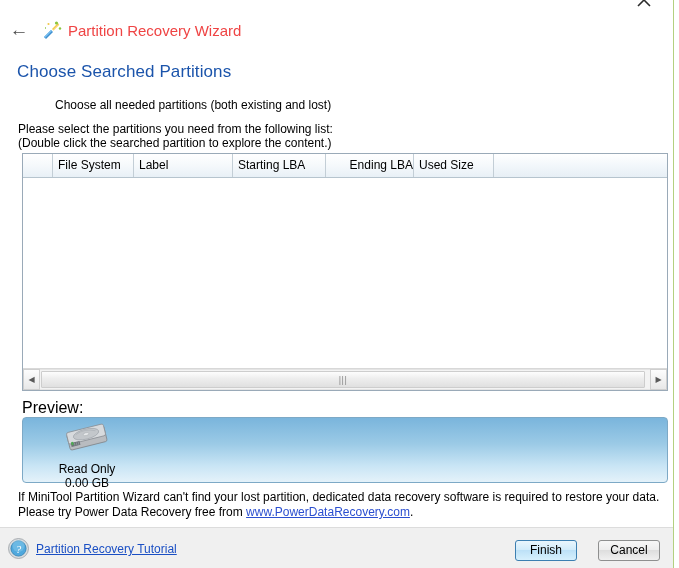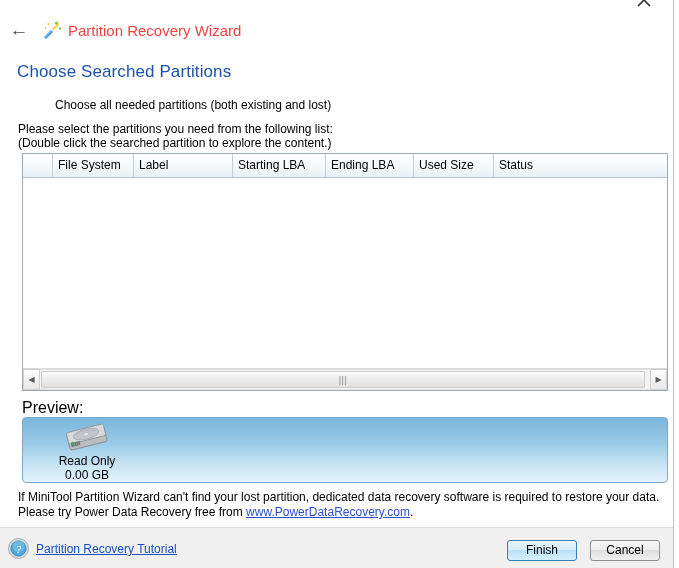--- a/index.html
+++ b/index.html
@@ -116,21 +116,21 @@
     color: #000;
     white-space: nowrap;
     overflow: hidden;
     cursor: pointer;
     background: linear-gradient(to bottom, #ffffff 0%, #f4f8fb 55%, #e8f0f6 100%);
   }
   .th.chk { width: 30px; padding-left: 0; }
   .th.c1 { width: 81px; }
   .th.c2 { width: 99px; }
   .th.c3 { width: 93px; }
-  .th.c4 { width: 88px; }
+  .th.c4 { width: 88px; text-align: right; }
   .th.c5 { width: 80px; }
   .th.c6 { width: 77px; }
   .th.c7 { flex: 1; border-right: none; }
   #table-body {
     height: 190px;
     background: #ffffff;
   }
 
   
   #hscroll {
@@ -202,21 +202,21 @@
     position: absolute;
     left: 16px; top: 5px;
     width: 96px;
     text-align: center;
   }
   #disk-icon {
     width: 56px; height: 28px;
     margin: 0 auto;
   }
   #preview-readonly {
-    margin-top: 3px;
+    margin-top: 11px;
     font-size: 12px;
     color: #000;
     white-space: nowrap;
   }
   #preview-size {
     font-size: 12px;
     color: #000;
     white-space: nowrap;
   }
 
@@ -253,21 +253,21 @@
     left: 36px; top: 14px;
     font-size: 12px;
     color: #1a4fc4;
     text-decoration: underline;
     cursor: pointer;
     white-space: nowrap;
   }
   .dlg-btn {
     position: absolute;
     top: 12px;
-    width: 70px; height: 21px;
+    width: 62px; height: 21px;
     font-family: "Liberation Sans", sans-serif;
     font-size: 12px;
     color: #000;
     border-radius: 3px;
     box-sizing: border-box;
     cursor: pointer;
     line-height: 19px;
     text-align: center;
   }
   #finish-button {
@@ -323,21 +323,20 @@
 
 <div id="partition-table">
 
   <div id="table-header">
     <div class="th chk"></div>
     <div class="th c1">File System</div>
     <div class="th c2">Label</div>
     <div class="th c3">Starting LBA</div>
     <div class="th c4">Ending LBA</div>
     <div class="th c5">Used Size</div>
-    <div class="th c7">Status</div>
   </div>
 
   <div id="table-body"></div>
 
   <div id="hscroll">
     <div class="scroll-btn">◀</div>
     <div id="hscroll-track">
       <div id="hscroll-thumb">
         <span id="hscroll-grip">|||</span>
       </div>

